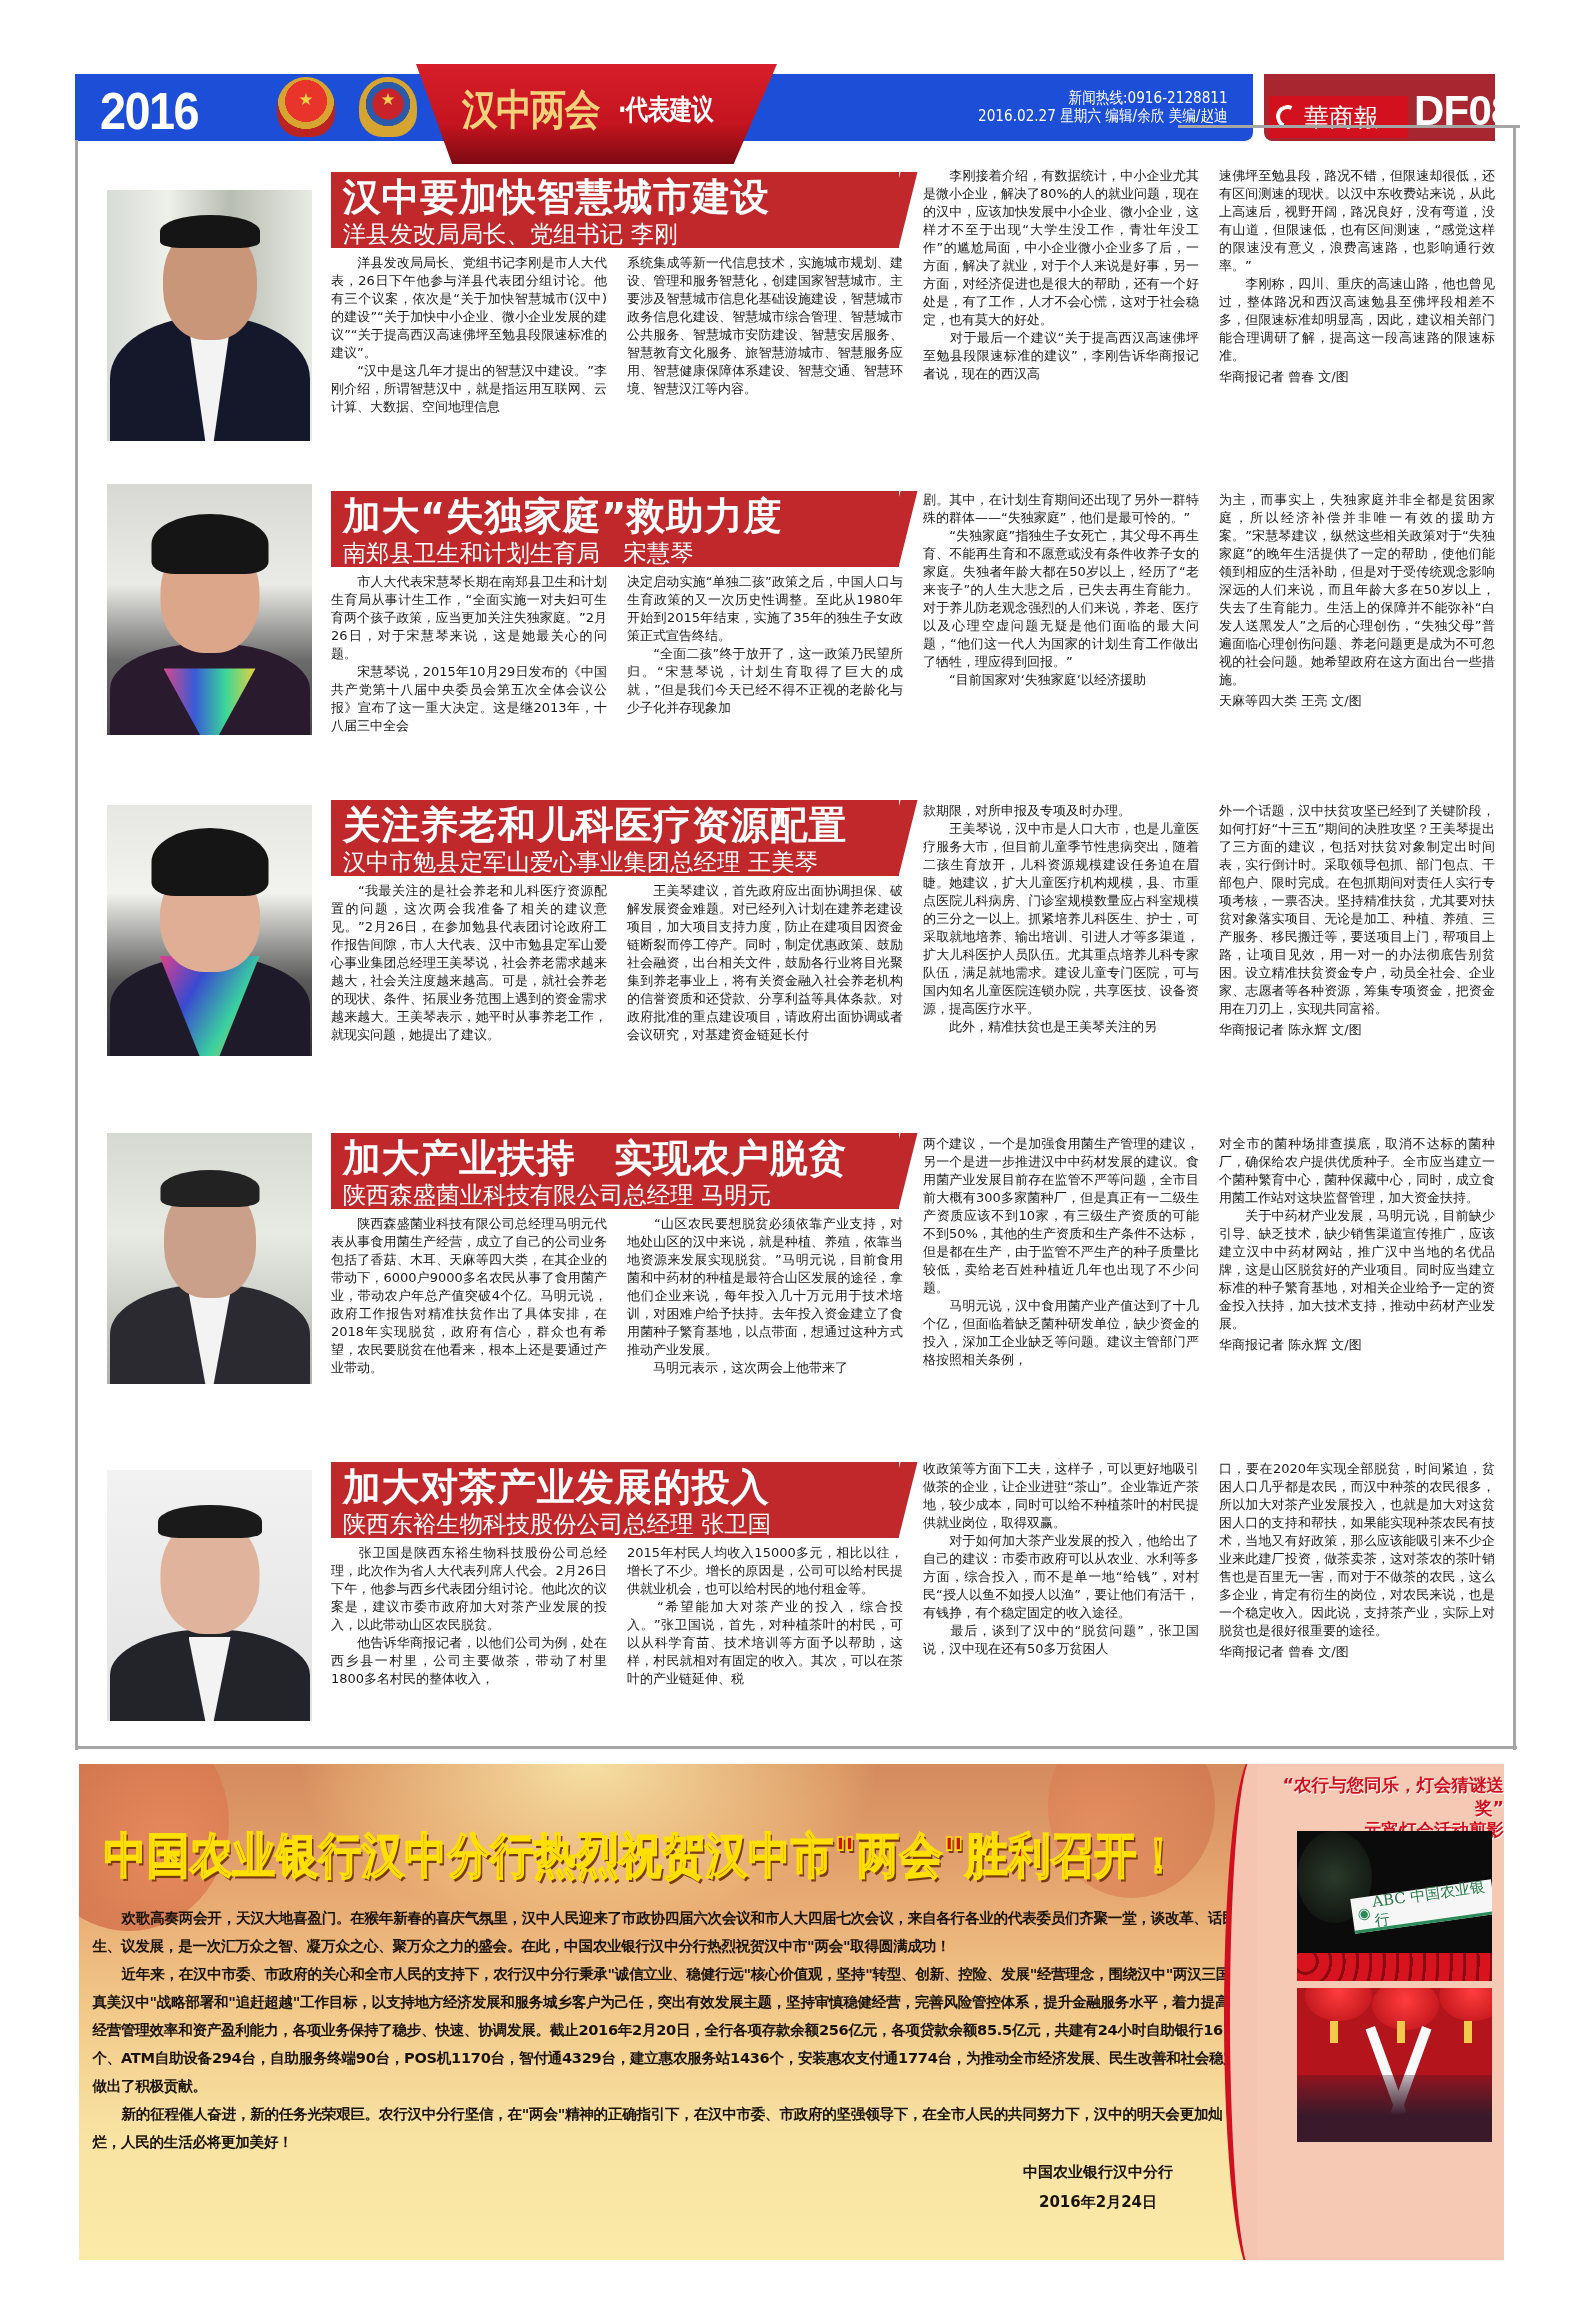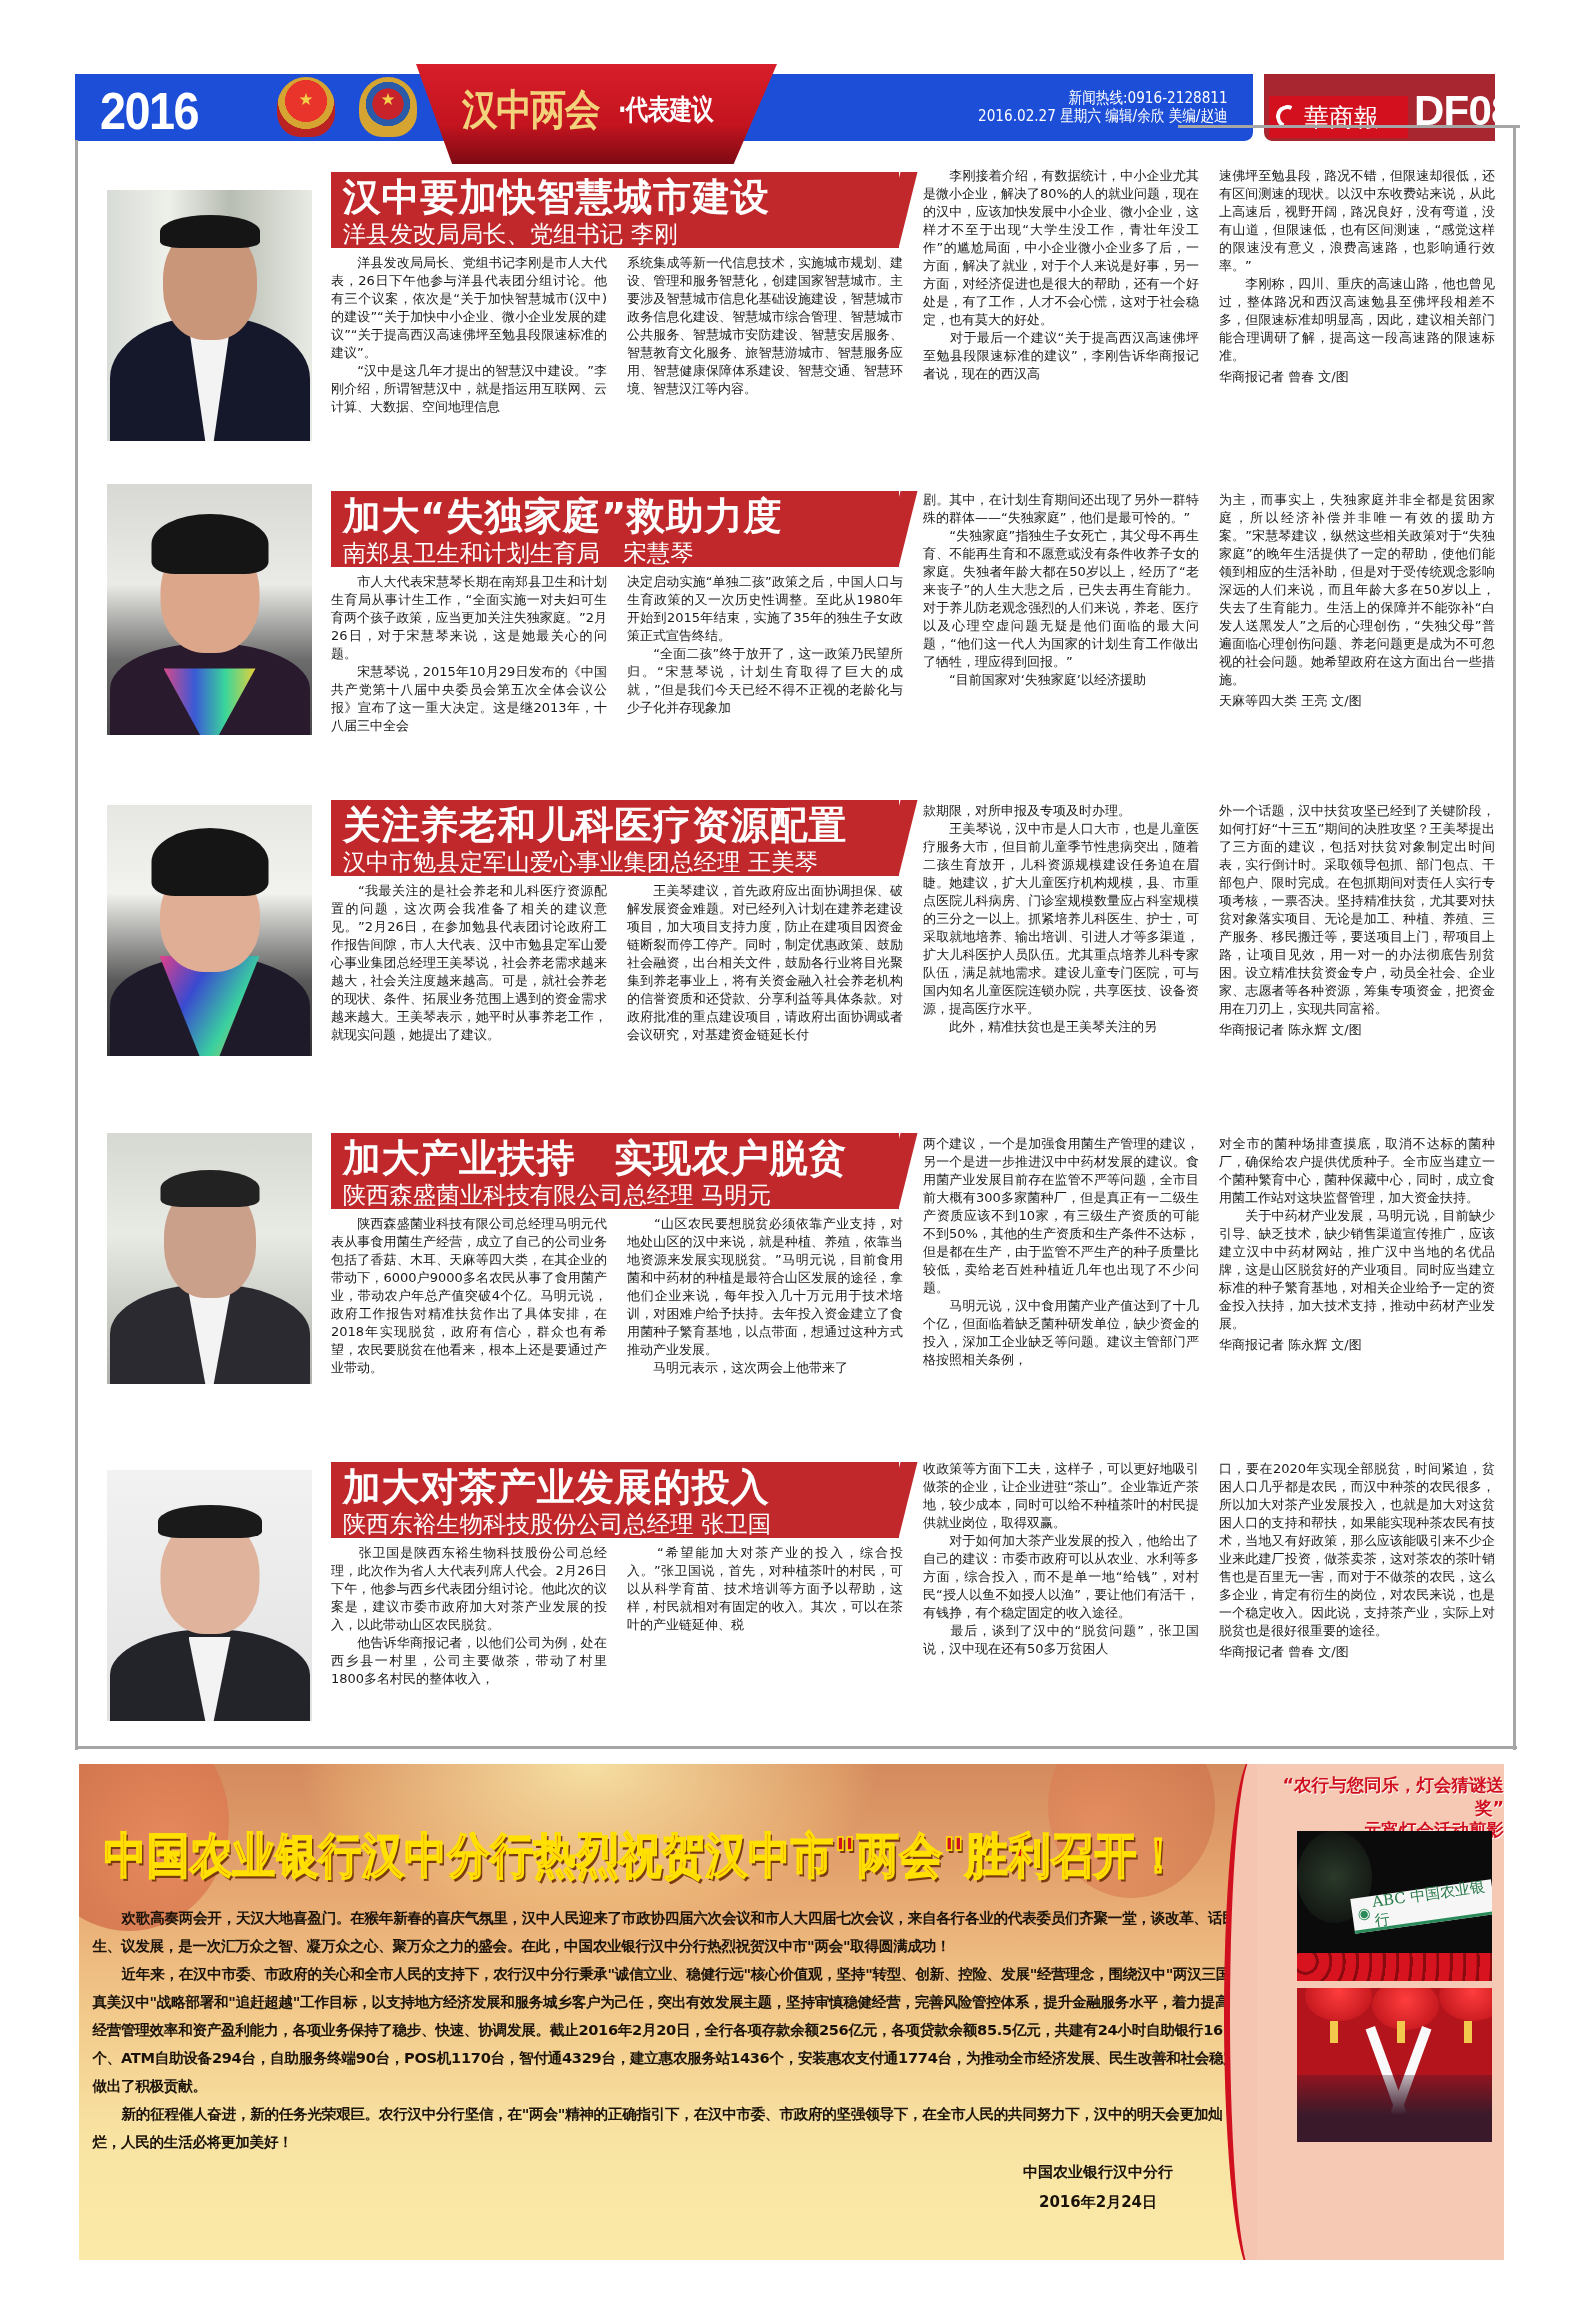--- a/index.html
+++ b/index.html
@@ -245,20 +245,21 @@
   <div class="headline-box" style="top:16.7px">
     <div class="headline">加大对茶产业发展的投入</div>
     <div class="subline">陕西东裕生物科技股份公司总经理 张卫国</div>
   </div>
   <div class="cols" style="top:99px">
     <div class="col">
       <p>　　张卫国是陕西东裕生物科技股份公司总经理，此次作为省人大代表列席人代会。2月26日下午，他参与西乡代表团分组讨论。他此次的议案是，建议市委市政府加大对茶产业发展的投入，以此带动山区农民脱贫。</p>
       <p>　　他告诉华商报记者，以他们公司为例，处在西乡县一村里，公司主要做茶，带动了村里1800多名村民的整体收入，</p>
     </div>
     <div class="col">
+      <p>2015年村民人均收入15000多元，相比以往，增长了不少。增长的原因是，公司可以给村民提供就业机会，也可以给村民的地付租金等。</p>
       <p>　　“希望能加大对茶产业的投入，综合投入。”张卫国说，首先，对种植茶叶的村民，可以从科学育苗、技术培训等方面予以帮助，这样，村民就相对有固定的收入。其次，可以在茶叶的产业链延伸、税</p>
     </div>
     <div class="col" style="margin-top:-84px">
       <p>收政策等方面下工夫，这样子，可以更好地吸引做茶的企业，让企业进驻“茶山”。企业靠近产茶地，较少成本，同时可以给不种植茶叶的村民提供就业岗位，取得双赢。</p>
       <p>　　对于如何加大茶产业发展的投入，他给出了自己的建议：市委市政府可以从农业、水利等多方面，综合投入，而不是单一地“给钱”，对村民“授人以鱼不如授人以渔”，要让他们有活干，有钱挣，有个稳定固定的收入途径。</p>
       <p>　　最后，谈到了汉中的“脱贫问题”，张卫国说，汉中现在还有50多万贫困人</p>
     </div>
     <div class="col" style="margin-top:-84px">
       <p>口，要在2020年实现全部脱贫，时间紧迫，贫困人口几乎都是农民，而汉中种茶的农民很多，所以加大对茶产业发展投入，也就是加大对这贫困人口的支持和帮扶，如果能实现种茶农民有技术，当地又有好政策，那么应该能吸引来不少企业来此建厂投资，做茶卖茶，这对茶农的茶叶销售也是百里无一害，而对于不做茶的农民，这么多企业，肯定有衍生的岗位，对农民来说，也是一个稳定收入。因此说，支持茶产业，实际上对脱贫也是很好很重要的途径。</p>
       <p class="byline">华商报记者 曾春 文/图</p>

